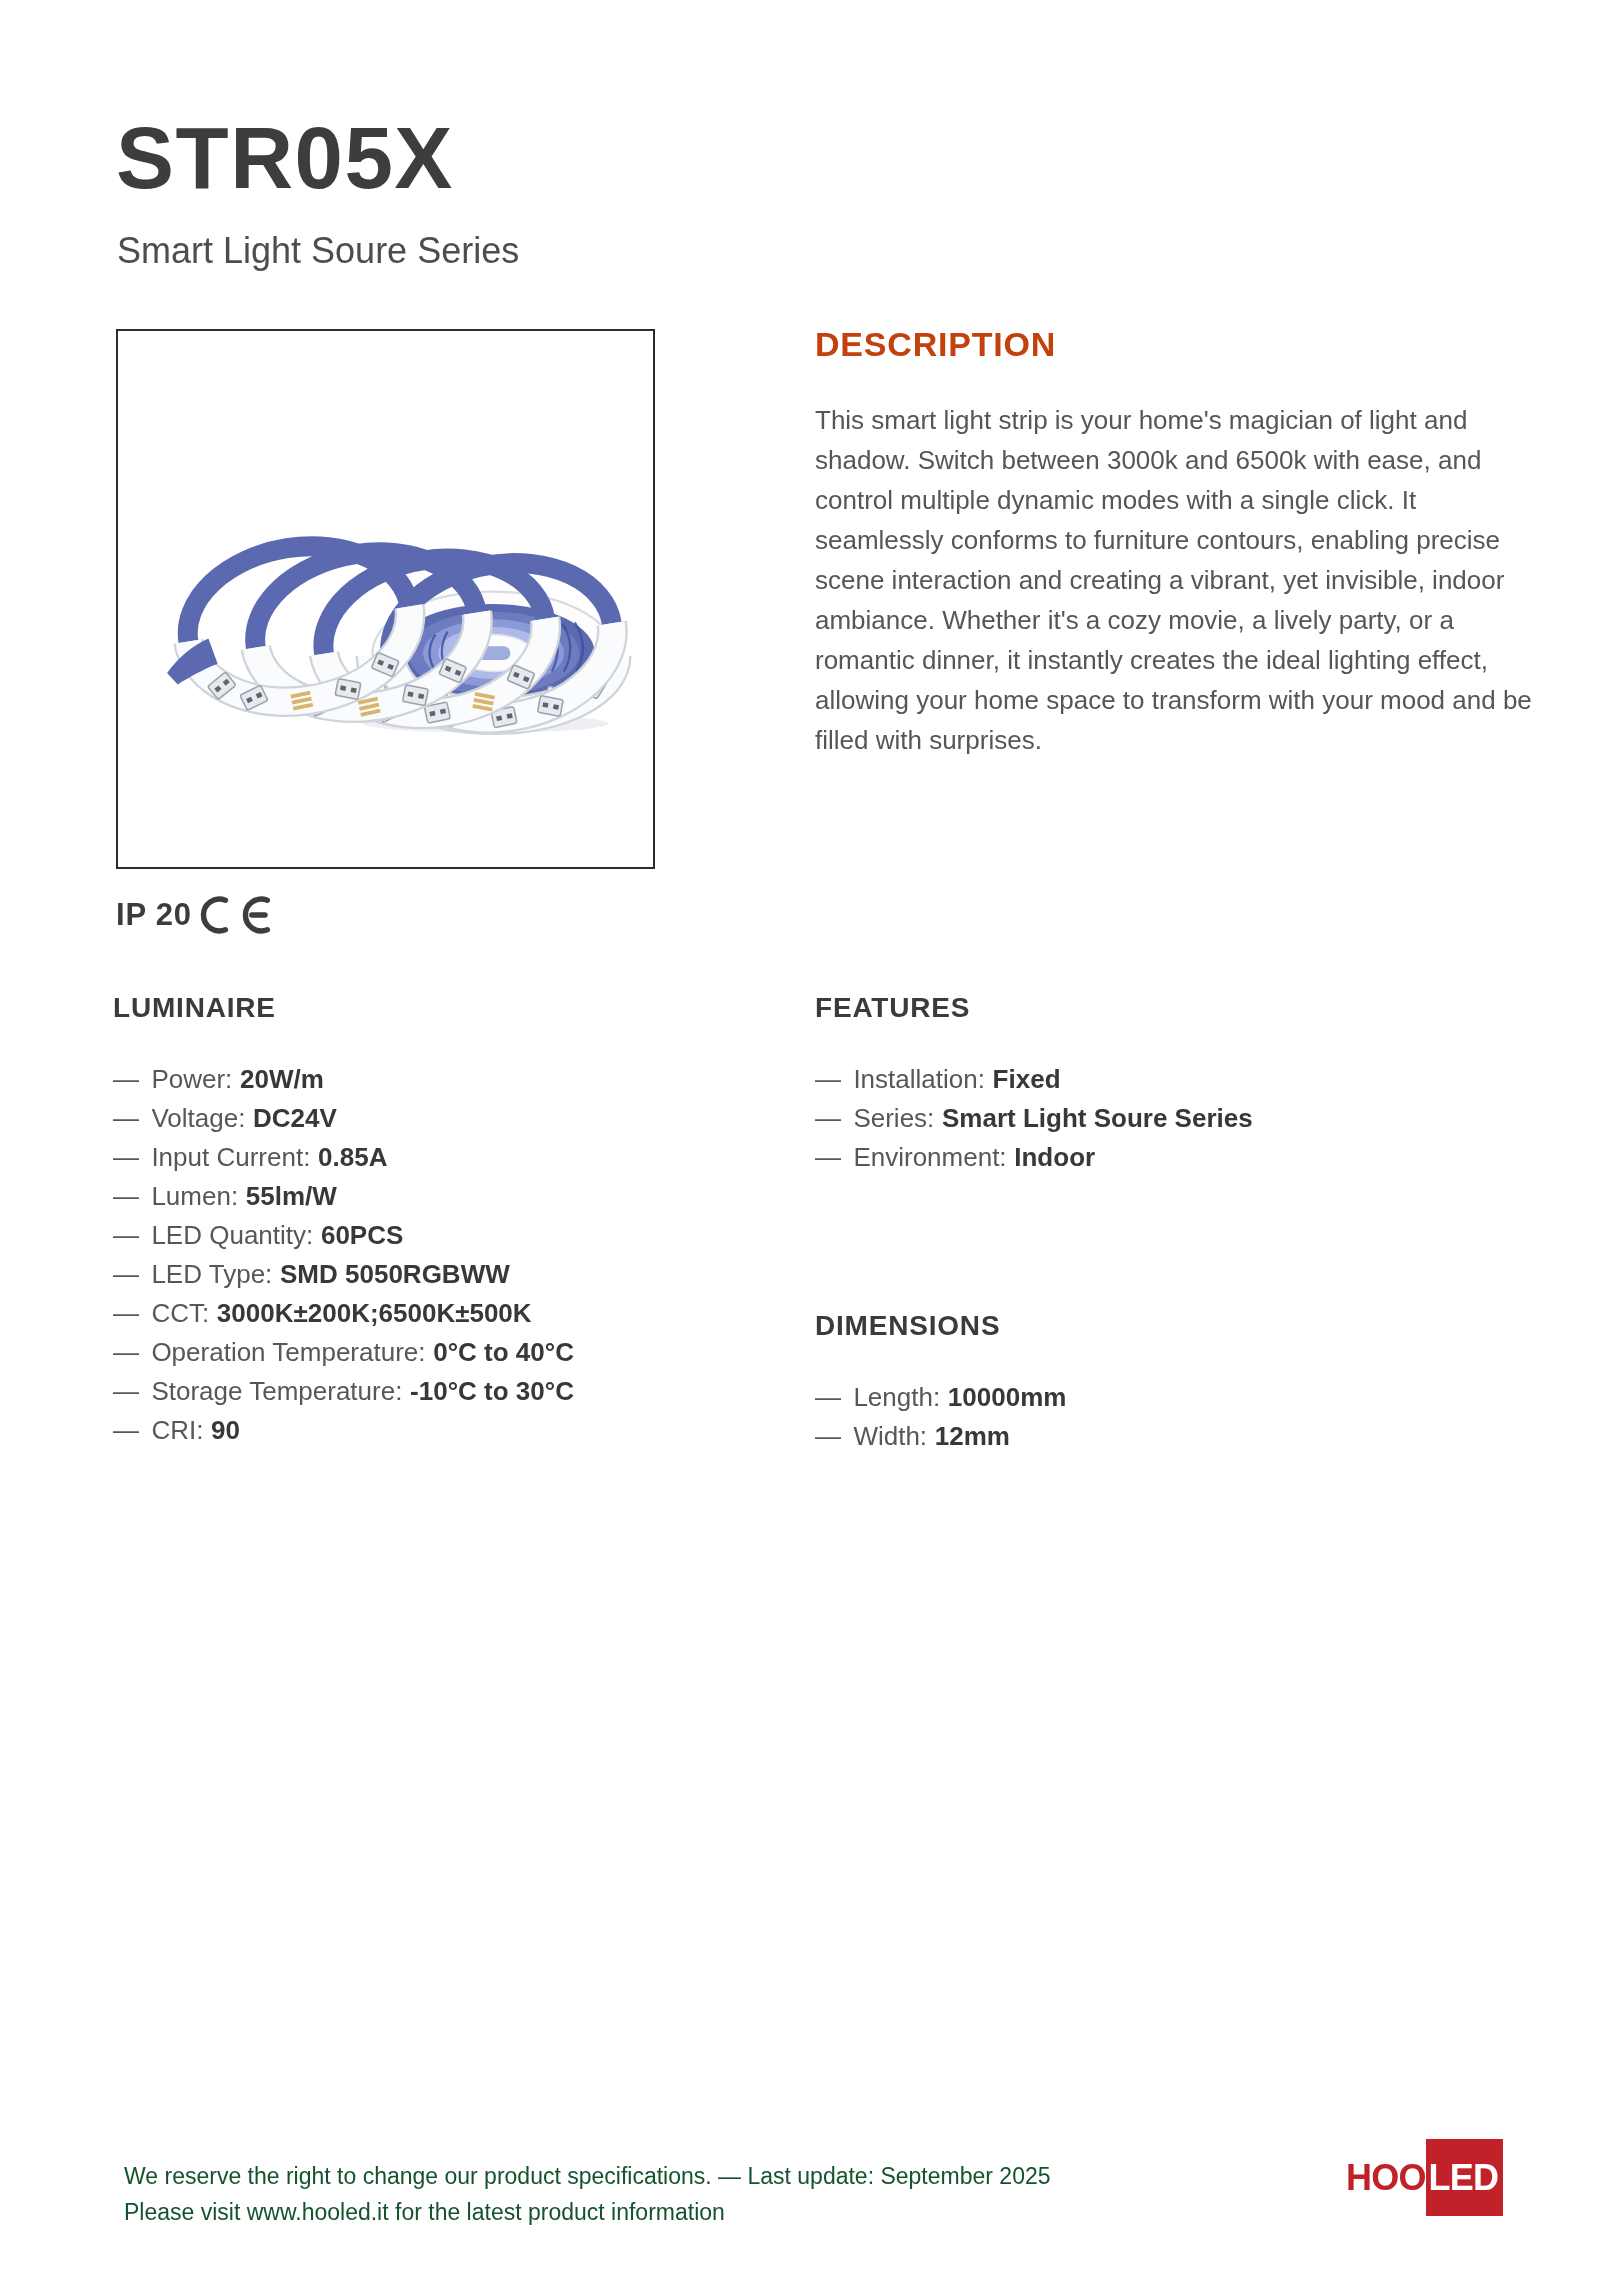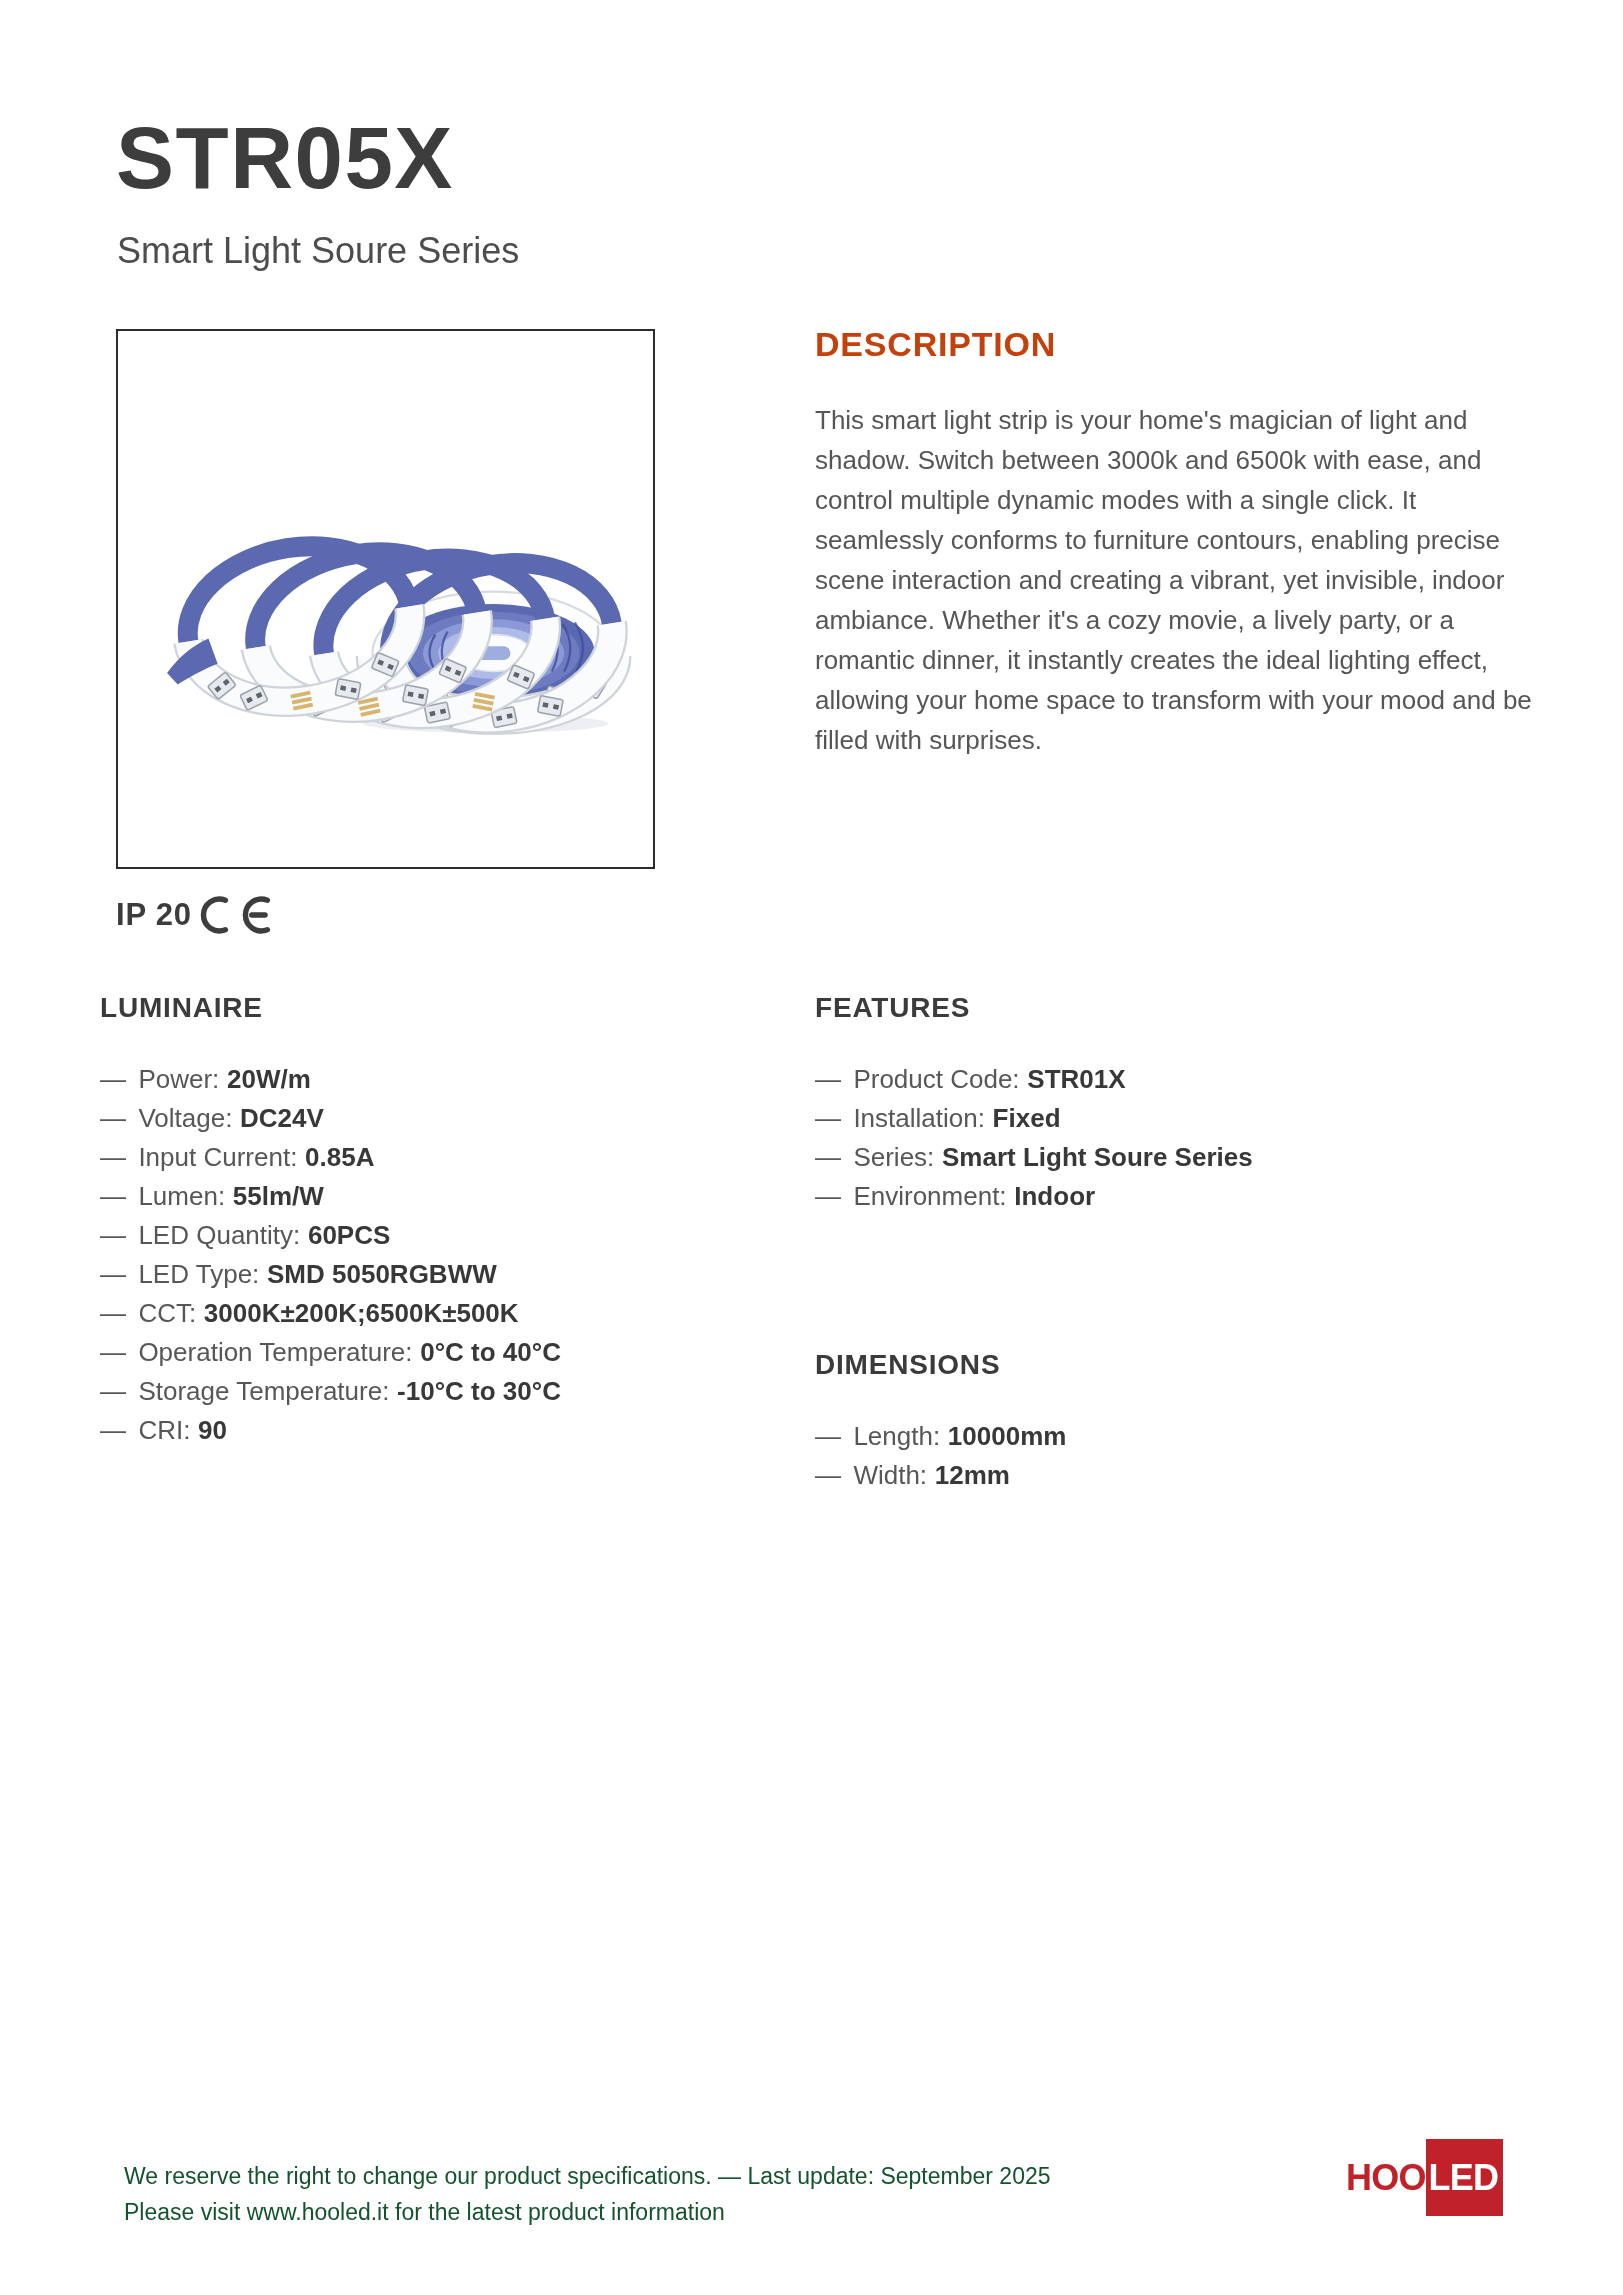--- a/index.html
+++ b/index.html
@@ -35,21 +35,21 @@
     font-size:34px;font-weight:700;letter-spacing:0.8px;color:#c2410c;
   }
   .desc-body{
     margin:0;font-size:26px;line-height:40px;color:#565656;
   }
   .cert-row{
     position:absolute;left:116px;top:892px;height:45px;
     display:flex;align-items:center;
   }
   .ip-rating{font-size:31px;font-weight:700;color:#3c3c3c;letter-spacing:0.8px;}
-  .col-left{position:absolute;left:100px;top:992px;width:657px;}
+  .col-left{position:absolute;left:113px;top:992px;width:657px;}
   .col-right{position:absolute;left:815px;top:992px;width:742px;}
   .col-heading{
     margin:0 0 36px 0;
     font-size:28px;font-weight:700;letter-spacing:0.8px;color:#3b3b3b;
   }
   .col-heading.dimensions{margin-top:133px;}
   .spec-row{
     font-size:26px;line-height:39px;color:#575757;white-space:nowrap;
   }
   .spec-dash{margin-right:12.4px;color:#575757;}
@@ -279,21 +279,20 @@
       <div class="spec-row"><span class="spec-dash">—</span><span class="spec-label">CCT:</span><span class="spec-value">3000K±200K;6500K±500K</span></div>
       <div class="spec-row"><span class="spec-dash">—</span><span class="spec-label">Operation Temperature:</span><span class="spec-value">0°C to 40°C</span></div>
       <div class="spec-row"><span class="spec-dash">—</span><span class="spec-label">Storage Temperature:</span><span class="spec-value">-10°C to 30°C</span></div>
       <div class="spec-row"><span class="spec-dash">—</span><span class="spec-label">CRI:</span><span class="spec-value">90</span></div>
     </div>
   </div>
 
   <div class="col-right">
     <h3 class="col-heading">FEATURES</h3>
     <div>
-      <div class="spec-row"><span class="spec-dash">—</span><span class="spec-label">Product Code:</span><span class="spec-value">STR01X</span></div>
       <div class="spec-row"><span class="spec-dash">—</span><span class="spec-label">Installation:</span><span class="spec-value">Fixed</span></div>
       <div class="spec-row"><span class="spec-dash">—</span><span class="spec-label">Series:</span><span class="spec-value">Smart Light Soure Series</span></div>
       <div class="spec-row"><span class="spec-dash">—</span><span class="spec-label">Environment:</span><span class="spec-value">Indoor</span></div>
     </div>
     <h3 class="col-heading dimensions">DIMENSIONS</h3>
     <div>
       <div class="spec-row"><span class="spec-dash">—</span><span class="spec-label">Length:</span><span class="spec-value">10000mm</span></div>
       <div class="spec-row"><span class="spec-dash">—</span><span class="spec-label">Width:</span><span class="spec-value">12mm</span></div>
     </div>
   </div>

